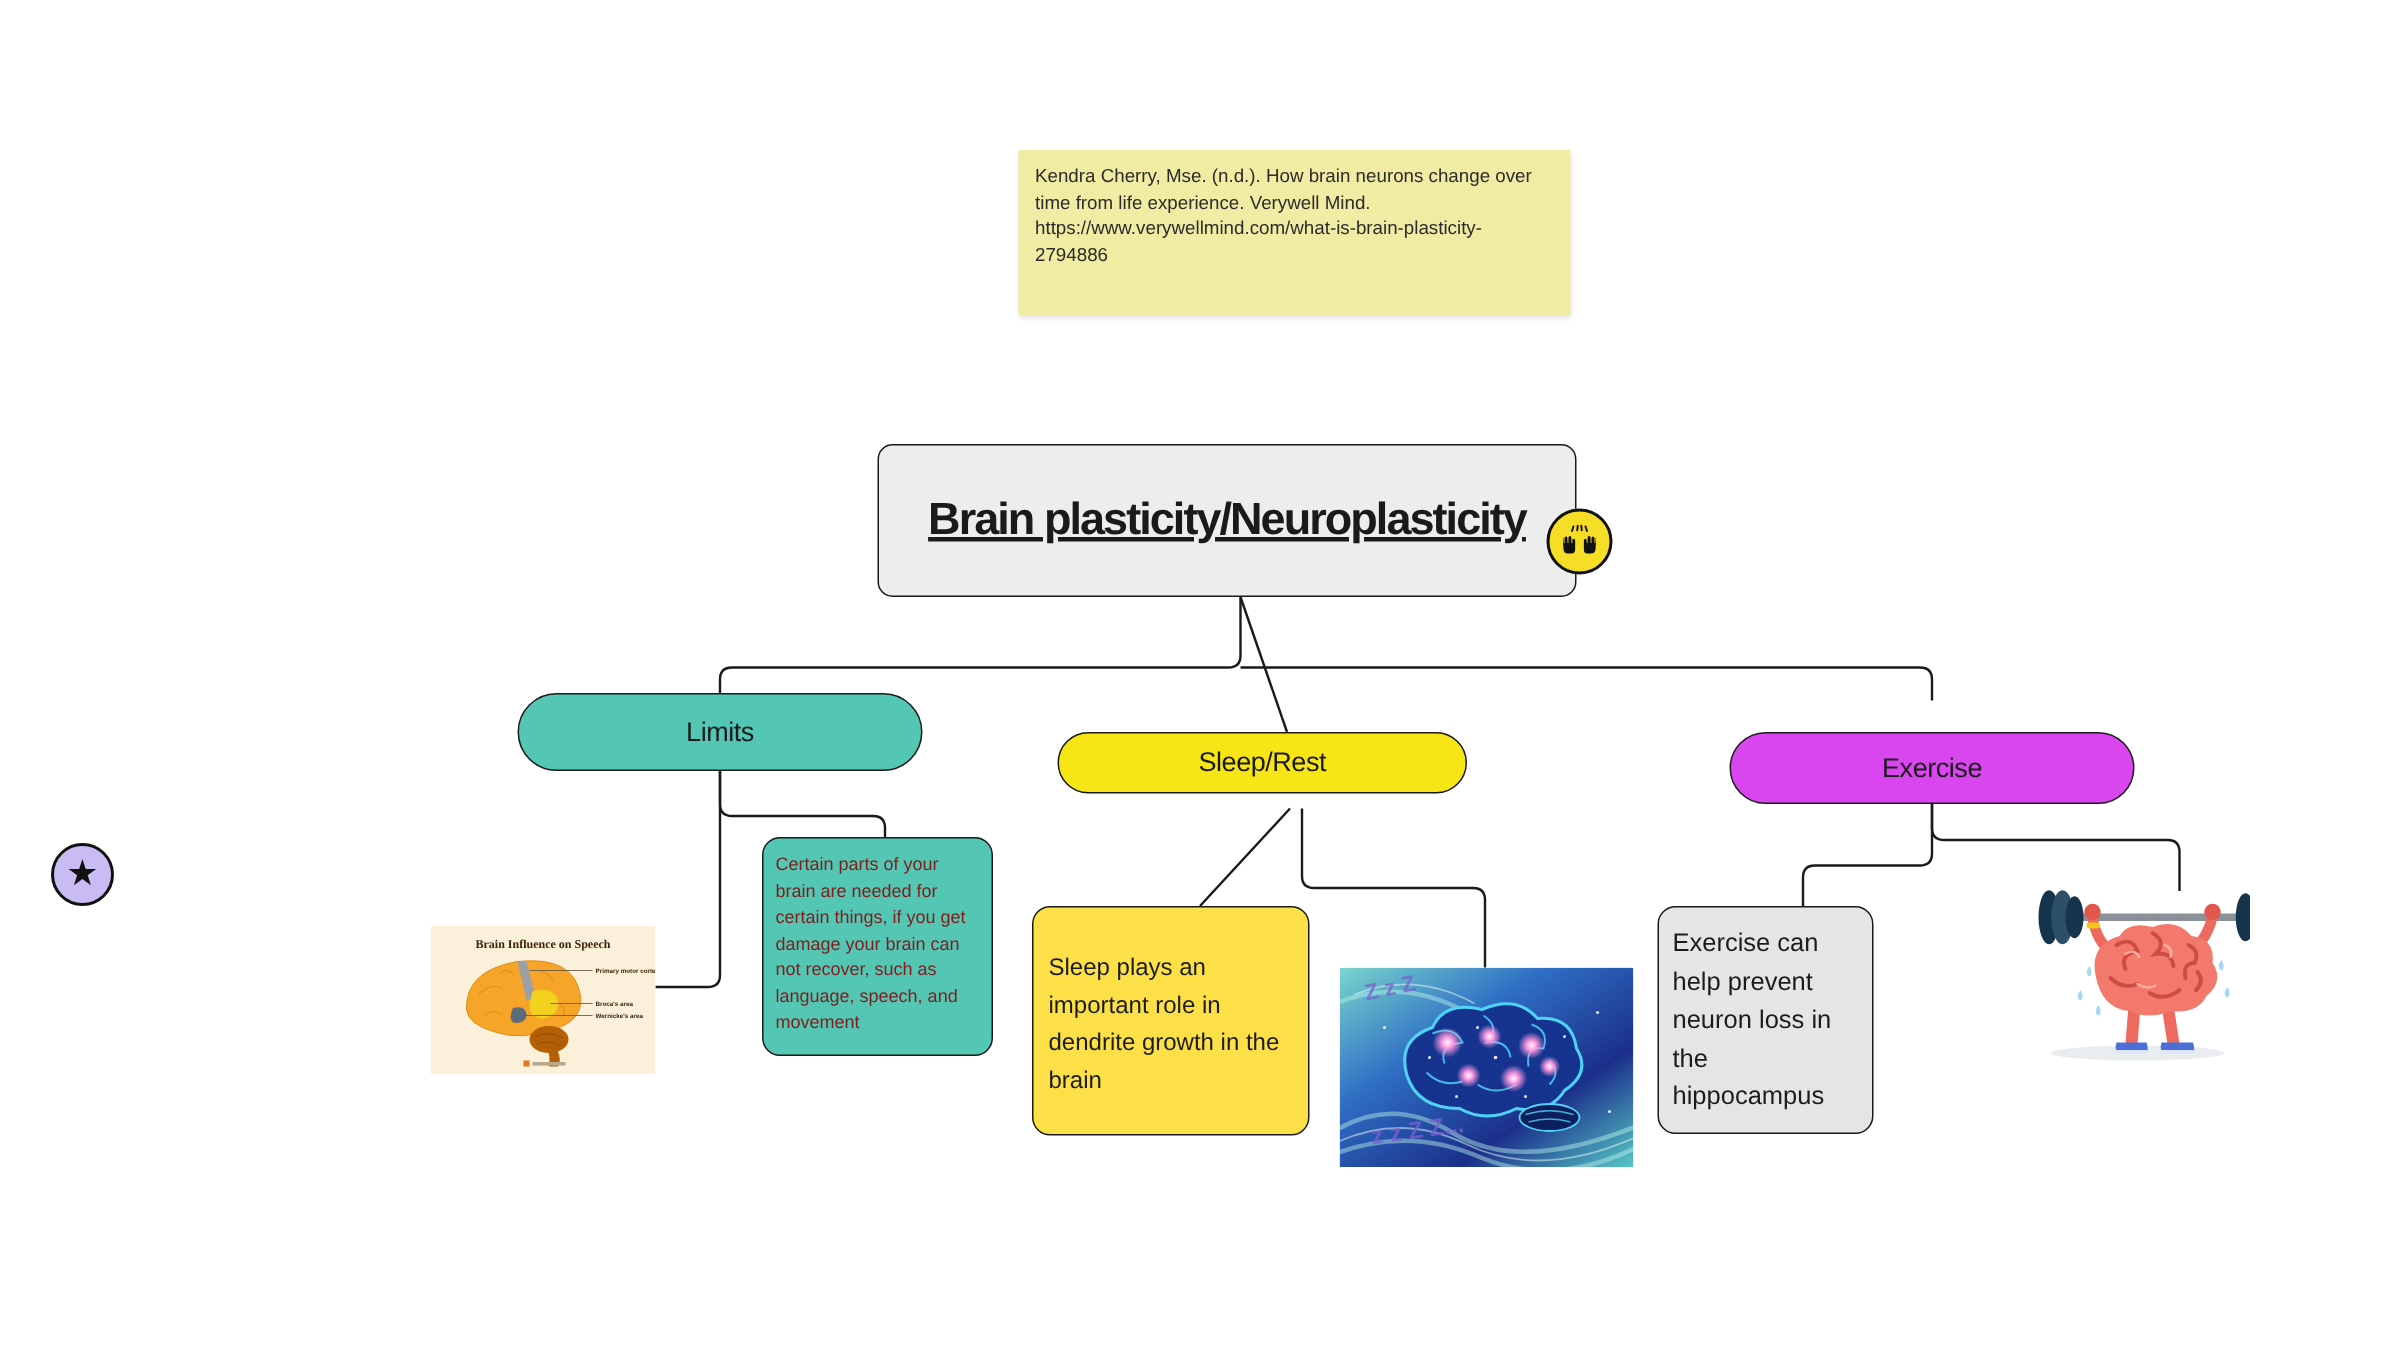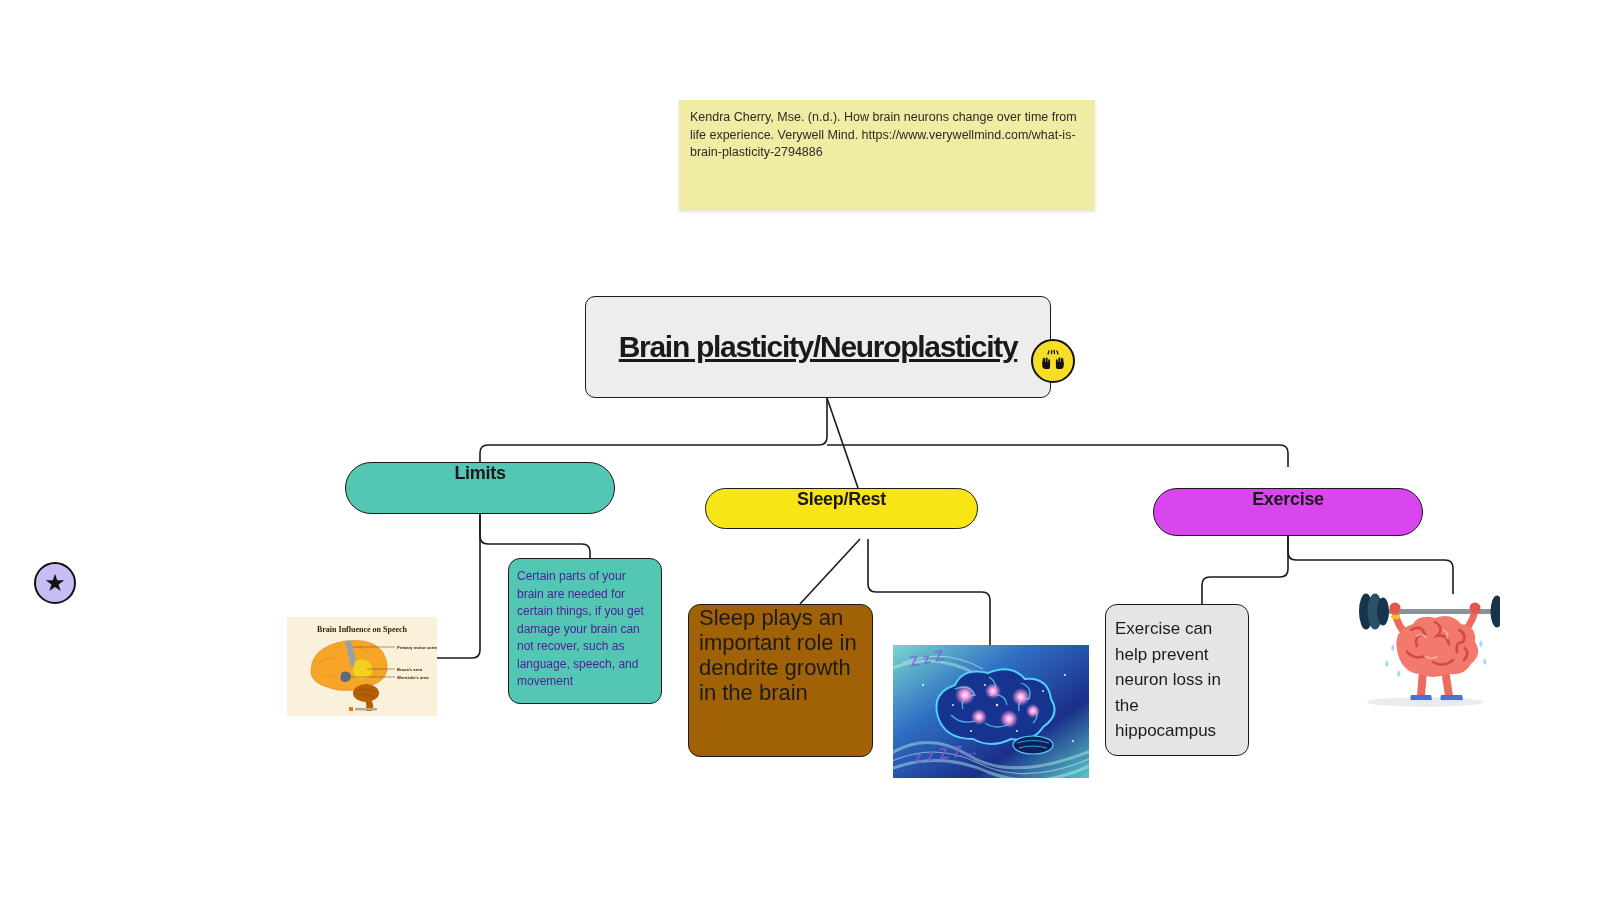--- a/index.html
+++ b/index.html
@@ -10,21 +10,21 @@
     color:#1a1a1a;
   }
   .abs{position:absolute;}
 
   
   #connectors{position:absolute;left:0;top:0;width:1600px;height:900px;pointer-events:none;}
   #connectors path{fill:none;stroke:#1a1a1a;stroke-width:1.6;}
 
   
   .sticky{
-    left:679px;top:100px;width:416px;height:110px;
+    left:679px;top:100px;width:368px;height:110px;
     background:#F1ECA3;
     box-shadow:0 2px 3px rgba(0,0,0,.12);
     padding:9px 11px;box-sizing:border-box;
     font-size:12.5px;line-height:17.5px;color:#2b2b2b;
     word-break:break-word;
   }
 
   
   .root-node{
     left:585px;top:296px;width:466px;height:102px;
@@ -38,38 +38,38 @@
   }
   .reaction-badge{
     left:1031px;top:339px;width:44px;height:44px;border-radius:50%;
     background:#F6DE27;border:2px solid #111;box-sizing:border-box;
     display:flex;align-items:center;justify-content:center;
   }
 
   
   .pill{
     border:1.6px solid #1a1a1a;border-radius:27px;
-    display:flex;align-items:flex-start;justify-content:center;
-    font-weight:700;font-size:18px;box-sizing:border-box;letter-spacing:-.3px;
+    display:flex;align-items:center;justify-content:center;
+    font-weight:400;font-size:18px;box-sizing:border-box;letter-spacing:-.3px;
   }
   .pill-limits{left:345px;top:462px;width:270px;height:52px;background:#54C7B4;}
   .pill-sleep{left:705px;top:488px;width:273px;height:41px;background:#F8E516;}
   .pill-exercise{left:1153px;top:488px;width:270px;height:48px;background:#d946ef;}
 
   
   .note-box{
     border:1.6px solid #1a1a1a;border-radius:12px;box-sizing:border-box;
   }
   .note-teal{
     left:508px;top:558px;width:154px;height:146px;background:#54C7B4;
-    padding:9px 8px;font-size:12px;line-height:17.5px;color:#4c1d95;
+    padding:9px 8px;font-size:12px;line-height:17.5px;color:#7f1d1d;
   }
   .note-yellow{
-    left:688px;top:604px;width:185px;height:153px;background:#a16207;
-    padding:0 10px;font-size:22px;line-height:25px;color:#1c1c1c;
+    left:688px;top:604px;width:185px;height:153px;background:#fde047;
+    padding:28px 10px;font-size:16px;line-height:25px;color:#1c1c1c;
   }
   .note-purple{
     left:1105px;top:604px;width:144px;height:152px;background:#e5e5e5;
     padding:11px 9px;font-size:17px;line-height:25.5px;color:#1c1c1c;
   }
 
   
   .img-frame{overflow:hidden;}
   .speech-img{left:287px;top:617px;width:178px;height:99px;}
   .sleep-img{left:893px;top:645px;width:196px;height:133px;}

